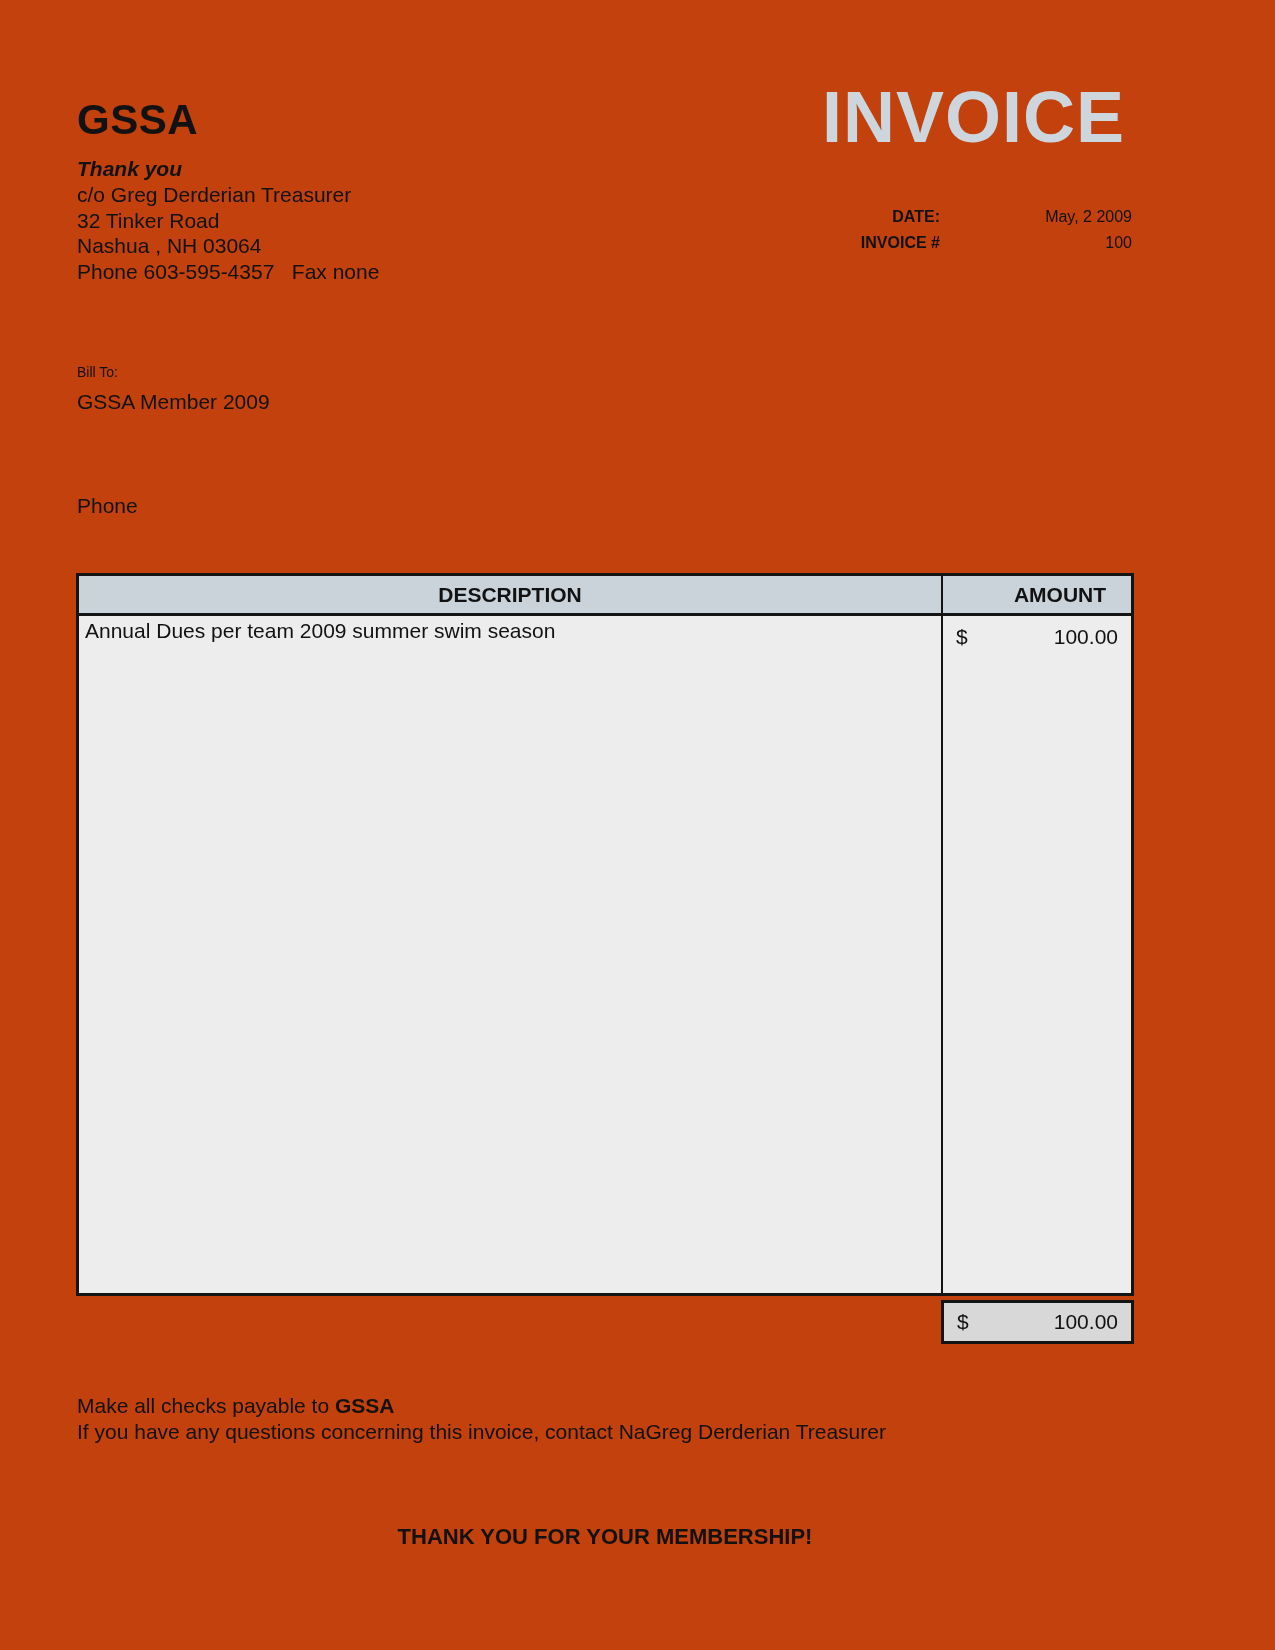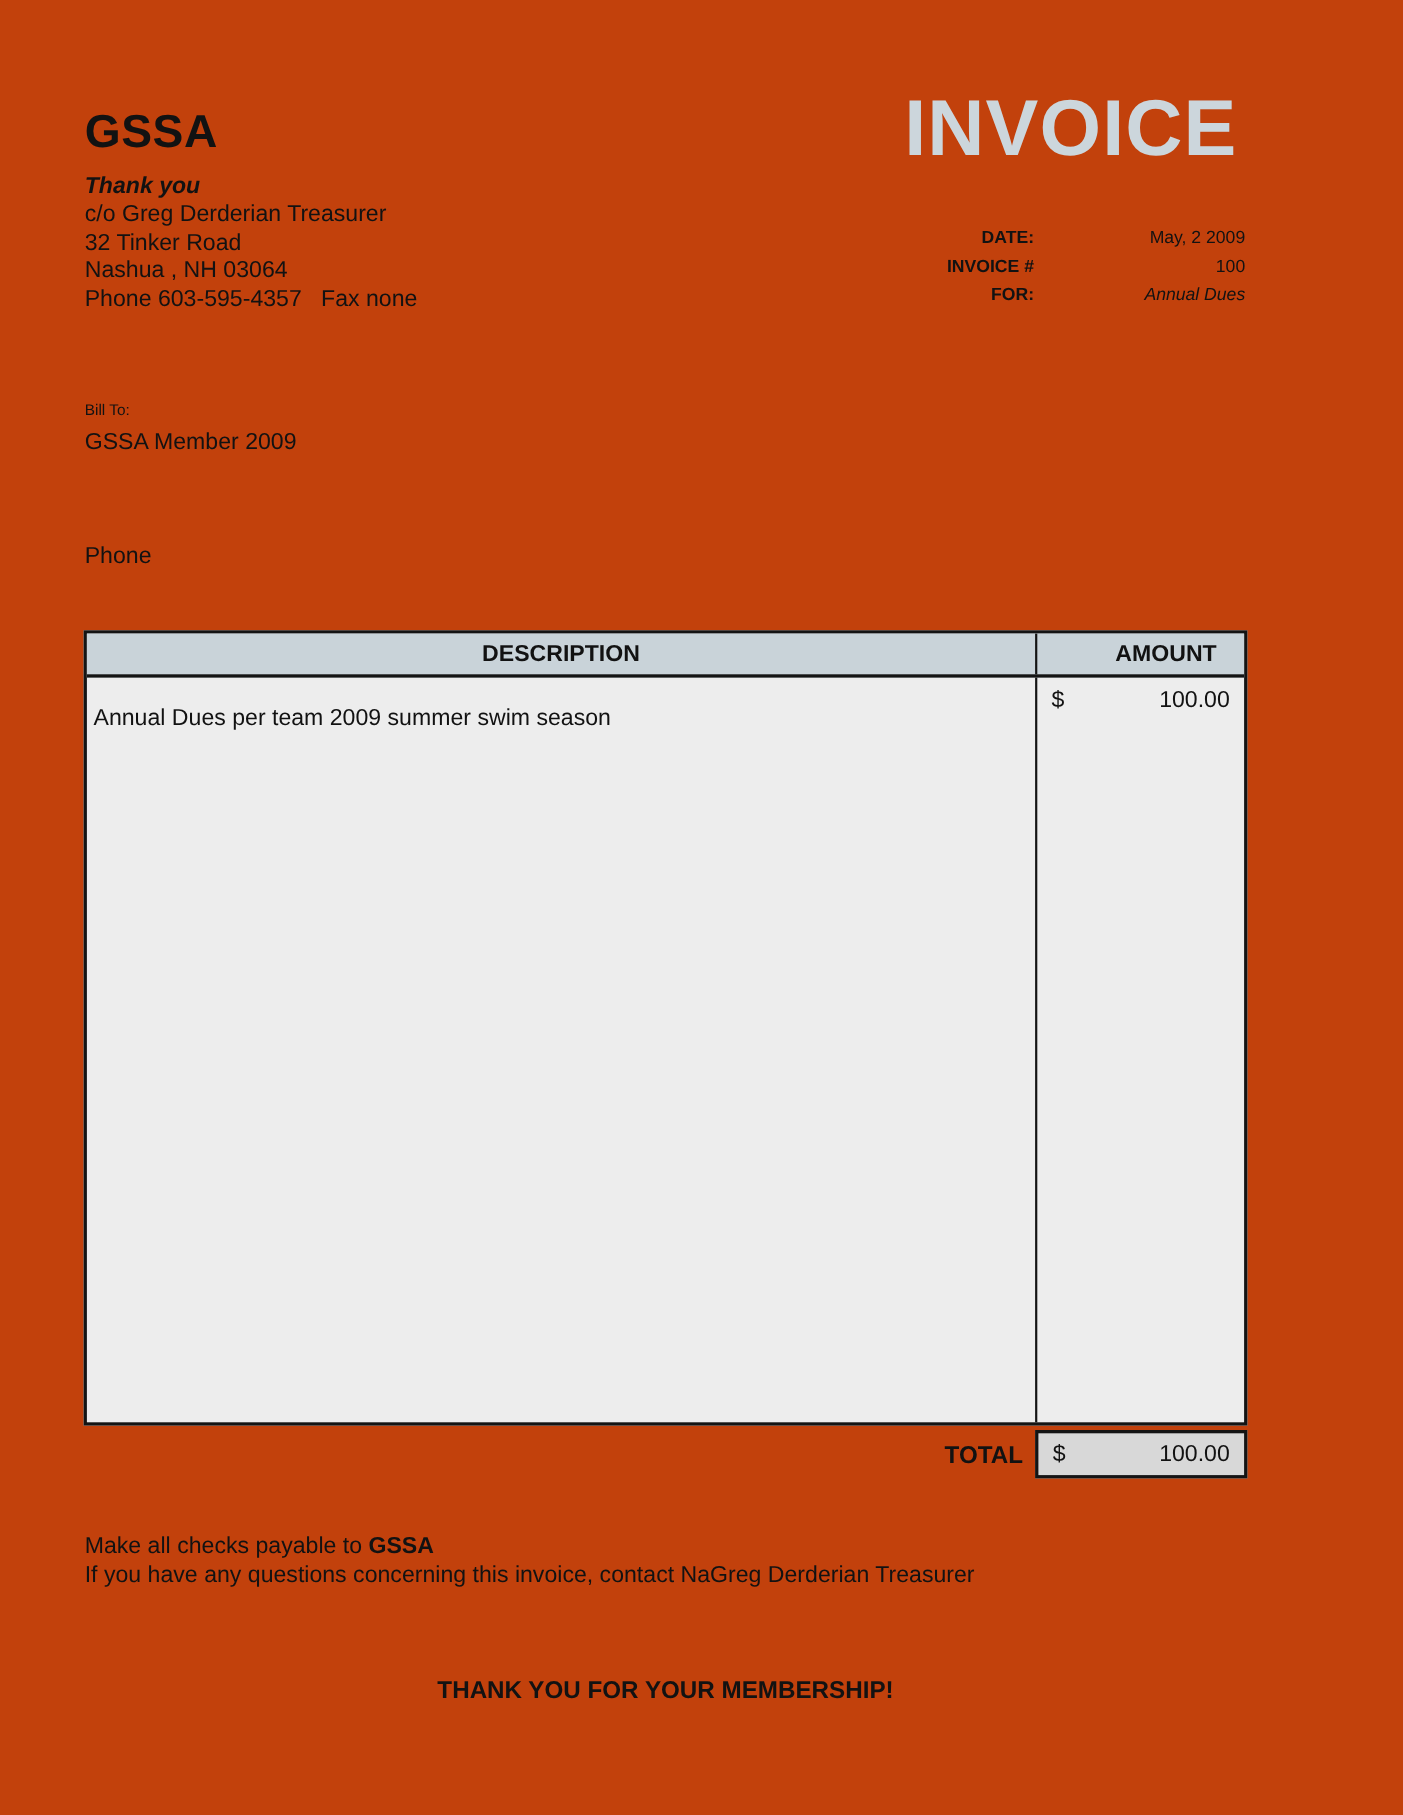--- a/index.html
+++ b/index.html
@@ -99,21 +99,21 @@
     display: flex; align-items: center; justify-content: center;
   }
   .tbody {
     display: flex;
     height: 677px;
   }
   .td-desc {
     width: 864px;
     box-sizing: border-box;
     border-right: 2px solid #141414;
-    padding: 25px 6px 0 6px;
+    padding: 3px 6px 0 6px;
     font-size: 21px;
   }
   .td-amt {
     flex: 1;
     box-sizing: border-box;
     padding: 9px 13px 0 13px;
     font-size: 21px;
     display: flex;
     justify-content: space-between;
     align-items: flex-start;
@@ -170,45 +170,40 @@
 
   <div class="abs meta">
     <div class="meta-row">
       <div class="meta-label">DATE:</div>
       <div class="meta-value">May, 2 2009</div>
     </div>
     <div class="meta-row">
       <div class="meta-label">INVOICE #</div>
       <div class="meta-value">100</div>
     </div>
-    <div class="meta-row">
-      <div class="meta-label">FOR:</div>
-      <div class="meta-value italic">Annual Dues</div>
-    </div>
   </div>
 
   <div class="abs billto-label">Bill To:</div>
   <div class="abs billto-name">GSSA Member 2009</div>
   <div class="abs billto-phone">Phone</div>
 
   <div class="abs items-table">
     <div class="thead">
       <div class="th-desc">DESCRIPTION</div>
       <div class="th-amt">AMOUNT</div>
     </div>
     <div class="tbody">
       <div class="td-desc">Annual Dues per team 2009 summer swim season</div>
       <div class="td-amt">
         <span>$</span>
         <span>100.00</span>
       </div>
     </div>
   </div>
 
-  <div class="abs total-label">TOTAL</div>
   <div class="abs total-box">
     <span>$</span>
     <span>100.00</span>
   </div>
 
   <div class="abs footer-checks">
     <span>Make all checks payable to </span><span class="bold">GSSA</span>
   </div>
   <div class="abs footer-questions">
     <span>If you have any questions concerning this invoice, contact Na</span><span>Greg Derderian Treasurer</span>

